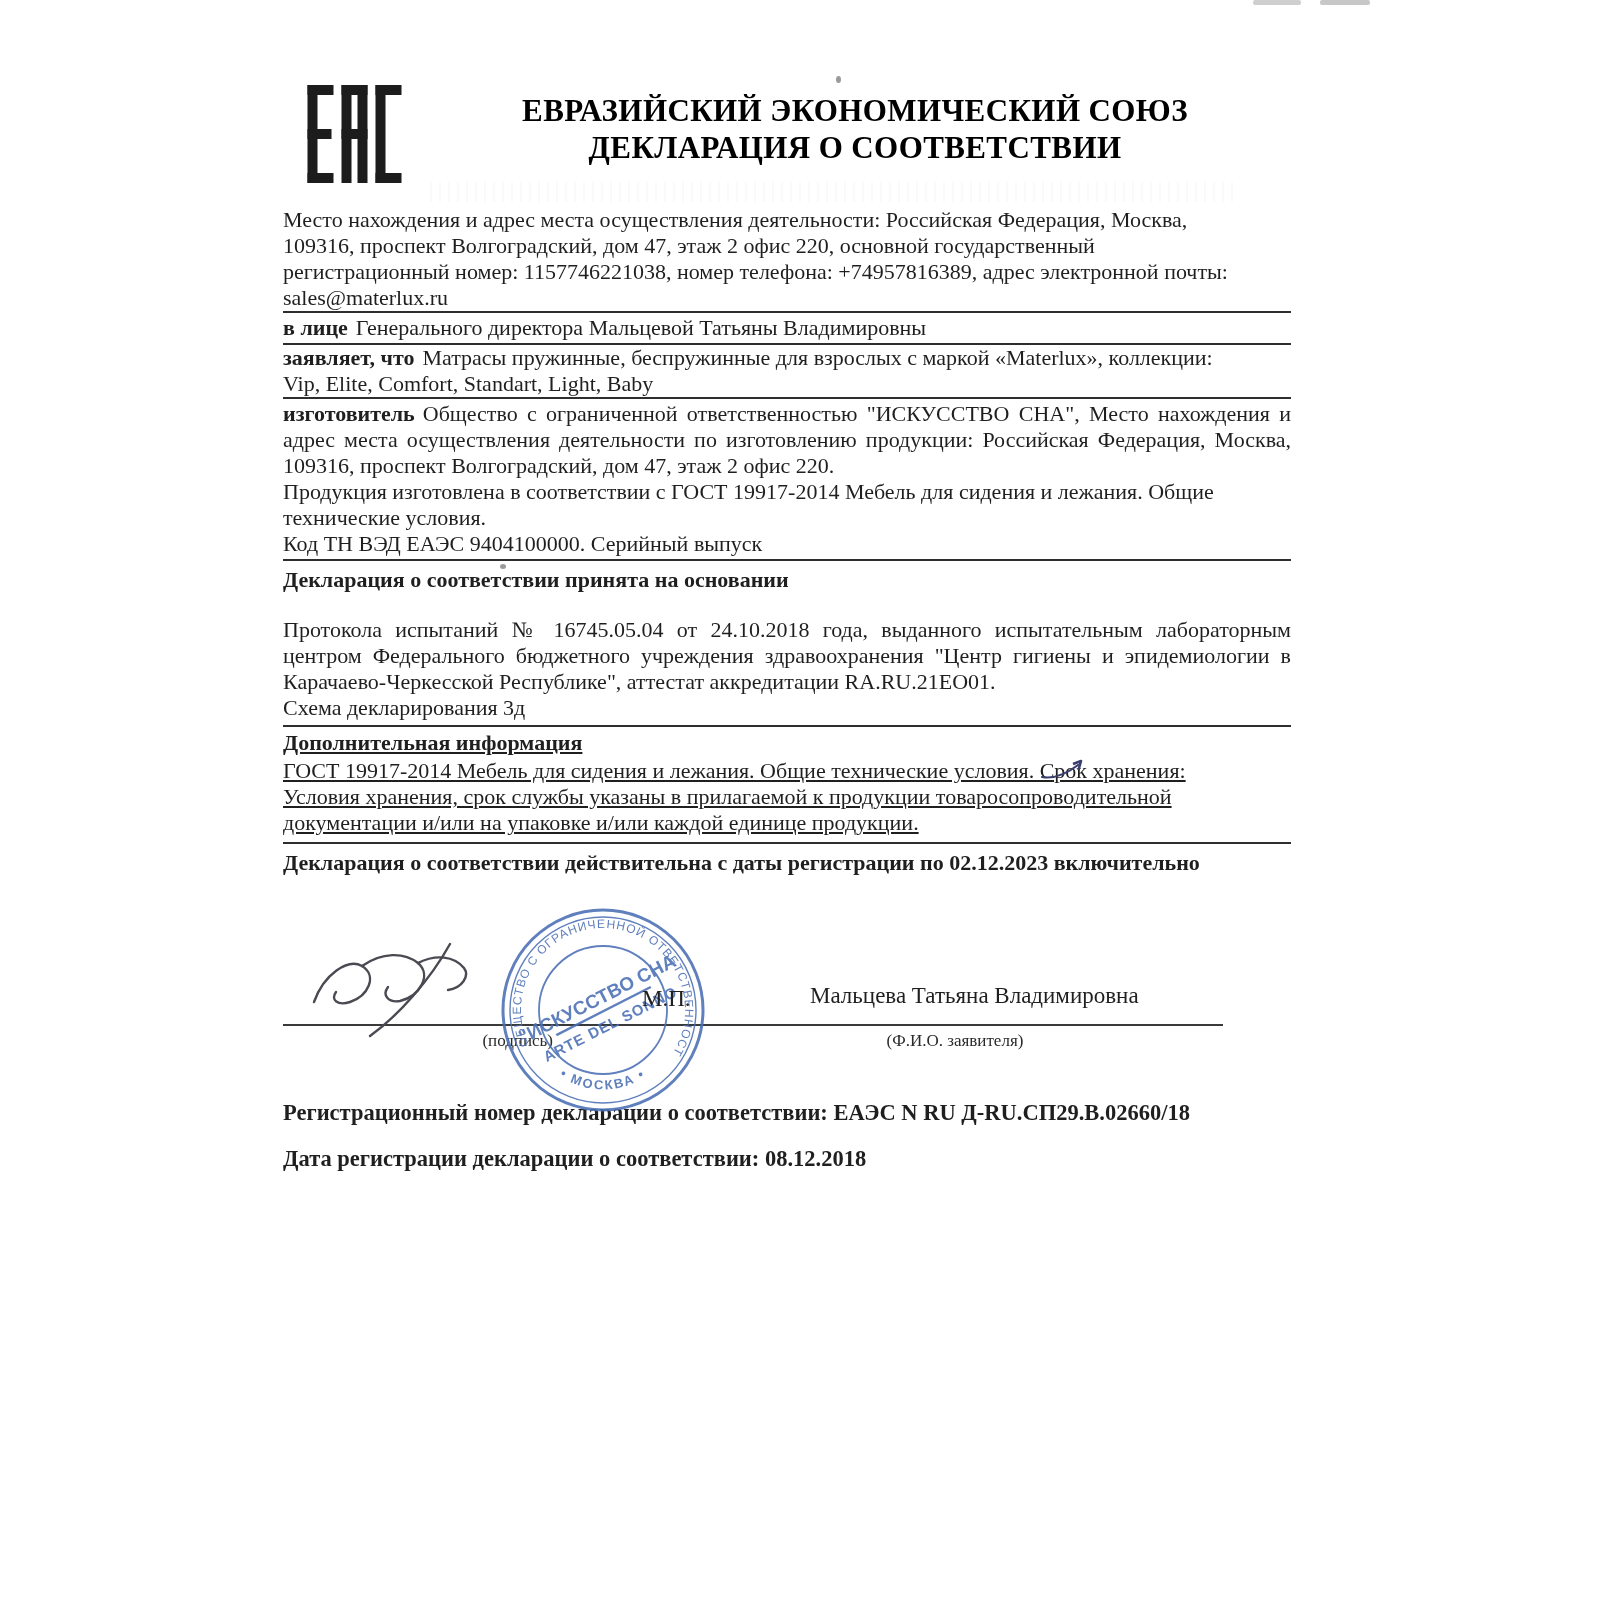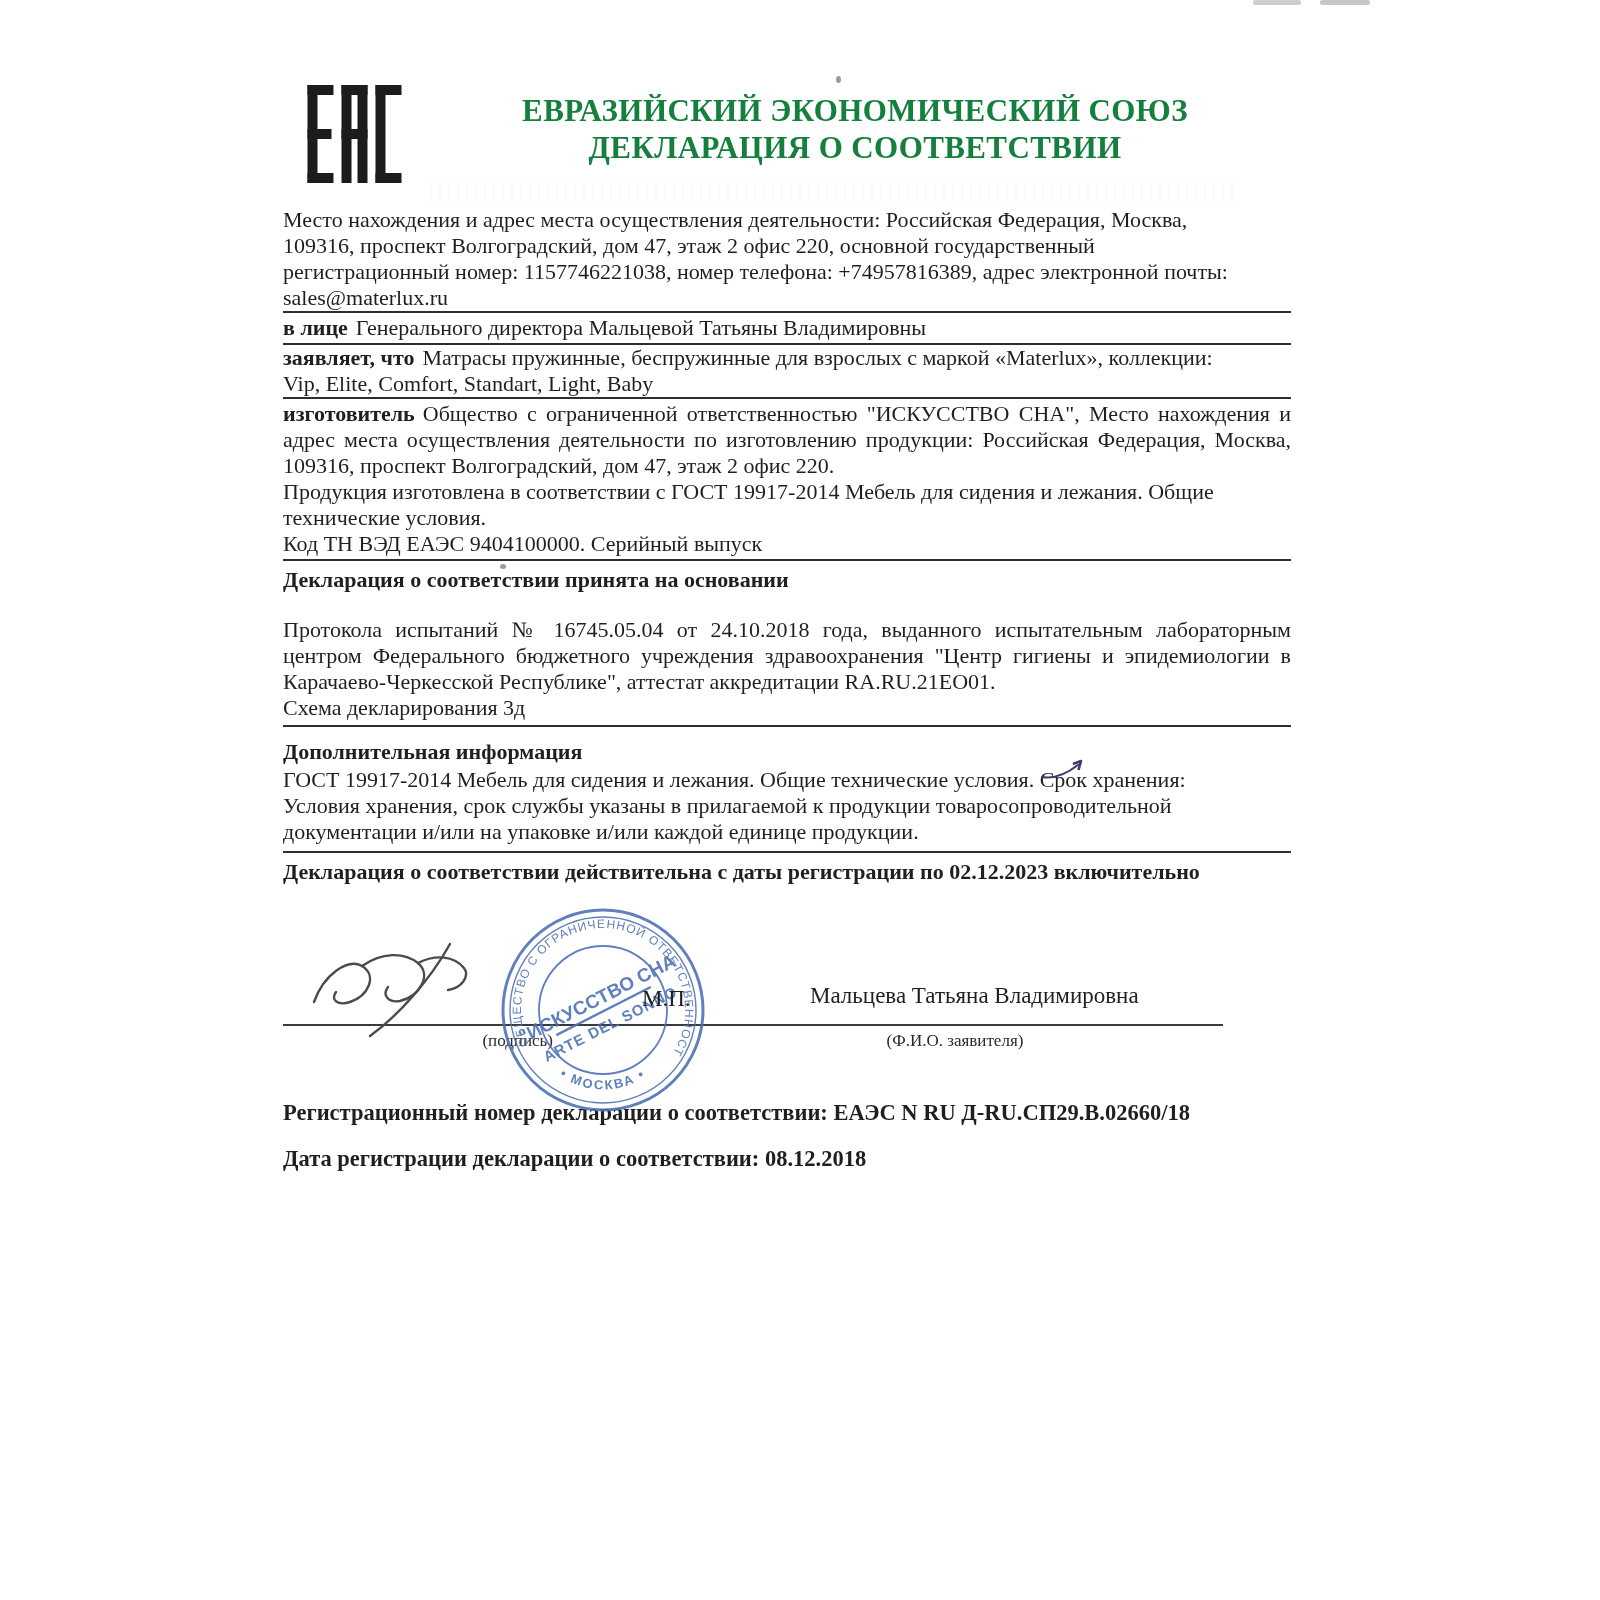--- a/index.html
+++ b/index.html
@@ -1,21 +1,21 @@
 <!DOCTYPE html>
 <html><head>
 <meta charset="utf-8">
 <style>
   html,body{margin:0;padding:0;background:#e9e9e9;}
   .page{position:relative;width:1600px;height:1600px;background:#ffffff;overflow:hidden;
         font-family:"Liberation Serif","DejaVu Serif",serif;color:#1f1f1f;}
   
   .eac-logo{position:absolute;left:307px;top:85px;width:96px;height:98px;}
   .doc-title{position:absolute;left:440px;top:92px;width:830px;text-align:center;
-             font-weight:bold;font-size:31px;line-height:37px;letter-spacing:.4px;color:#15803d;}
+             font-weight:bold;font-size:31px;line-height:37px;letter-spacing:.4px;color:#000000;}
   .scan-band{position:absolute;left:430px;top:182px;width:810px;height:20px;opacity:.45;
              background:repeating-linear-gradient(90deg,rgba(90,90,90,.07) 0 2px,transparent 2px 9px);}
   .top-dash{position:absolute;top:0;height:5px;background:#cfcfcf;border-radius:2px;}
   .dash1{left:1253px;width:48px;}
   .dash2{left:1320px;width:50px;background:#c7c7c7;}
   .speck{position:absolute;background:#9a9a9a;border-radius:50%;}
   
   .content{position:absolute;left:283px;top:205px;width:1008px;font-size:22px;line-height:26px;}
   .sec{border-bottom:2px solid #2e2e2e;}
   .sec p{margin:0;}
@@ -25,21 +25,21 @@
   .just{text-align:justify;}
   .s1{padding:6px 0 7px 0;}
   .s2{padding:2px 0 0 0;}
   .s3{padding:2px 0 2px 0;}
   .s4{padding:0 0 0 0;}
   .s5{padding:2px 0 2px 0;}
   .s6{padding:4px 0 4px 0;}
   .s6 .gap{margin-top:4px;}
   .s7{padding:6px 0 4px 0;}
   .s7 .gap{margin-top:24px;}
-  .s8{padding:12px 0 6px 0;}
+  .s8{padding:3px 0 6px 0;text-decoration:underline;}
   .s8 .gap{margin-top:2px;}
   .s9{padding-top:6px;font-weight:bold;}
   
   .sig-line{position:absolute;left:283px;top:1024px;width:940px;border-top:2px solid #3a3a3a;z-index:1;}
   .signature-svg{position:absolute;left:298px;top:938px;z-index:2;}
   .caption{position:absolute;font-size:17px;color:#2a2a2a;z-index:1;}
   .cap-sign{left:283px;top:1031px;width:270px;text-align:right;}
   .cap-fio{left:790px;top:1031px;width:330px;text-align:center;}
   .fio-name{position:absolute;left:810px;top:983px;font-size:23px;z-index:1;}
   .mp-label{position:absolute;left:642px;top:986px;font-size:23px;z-index:5;}

